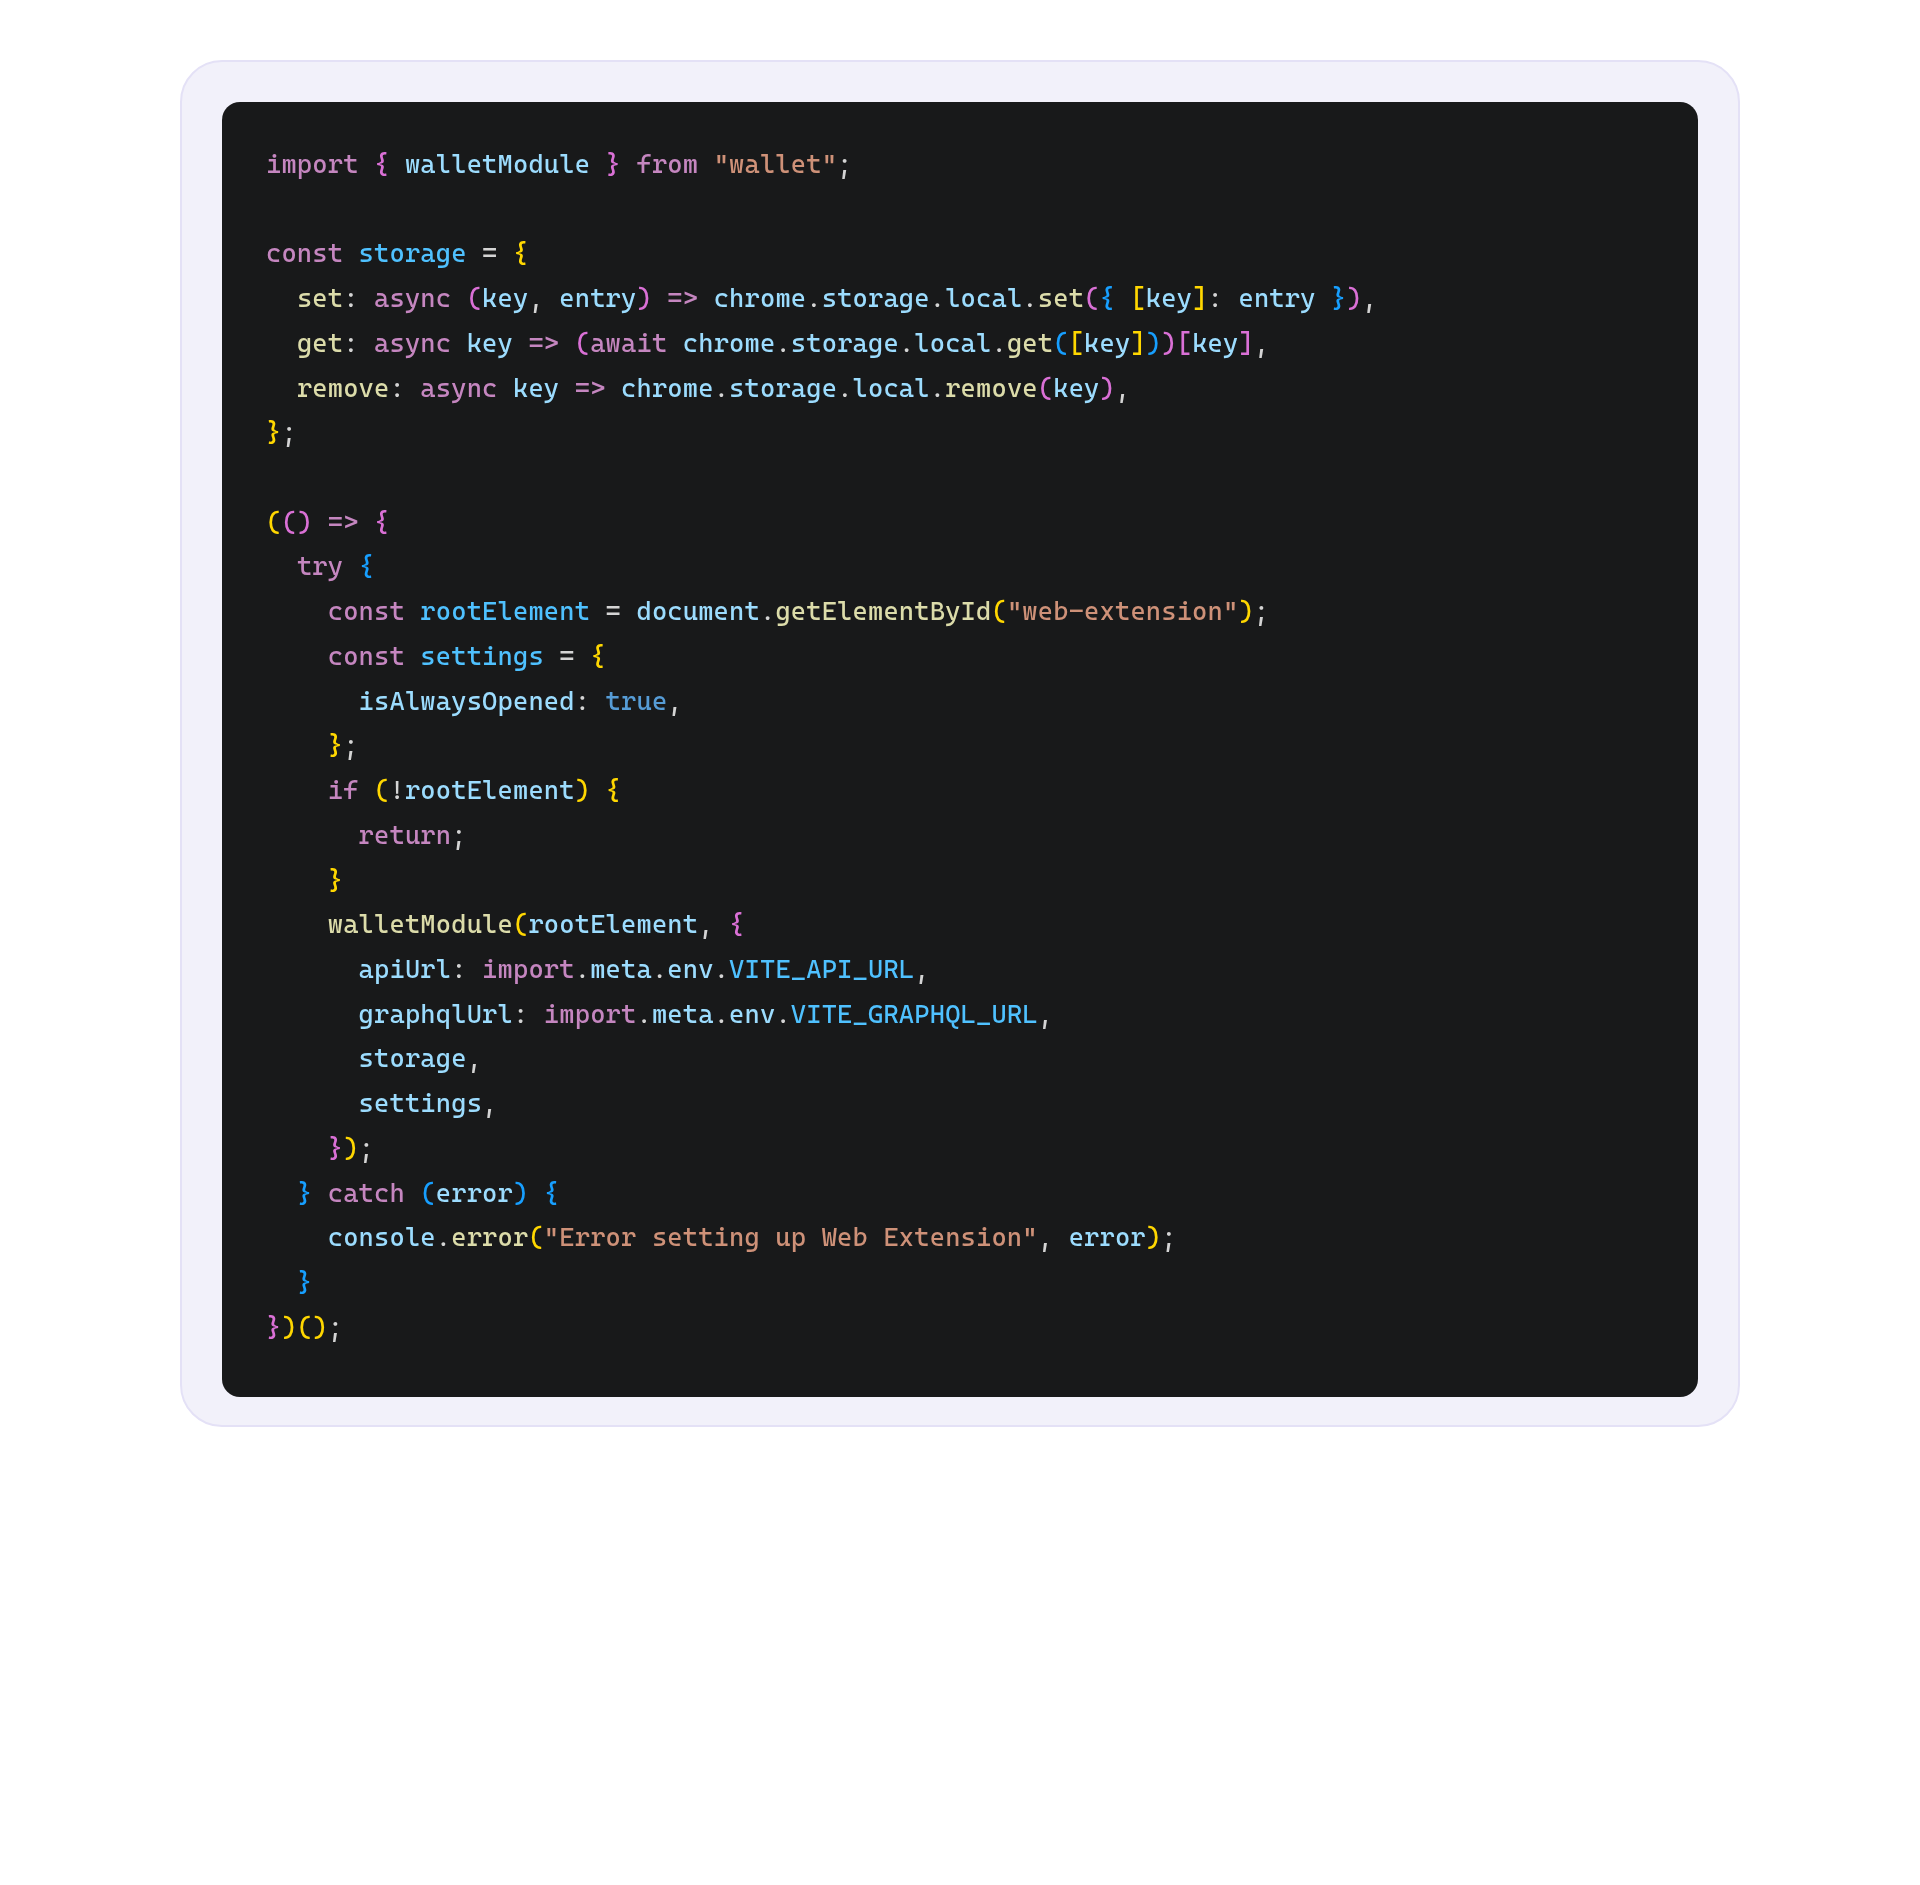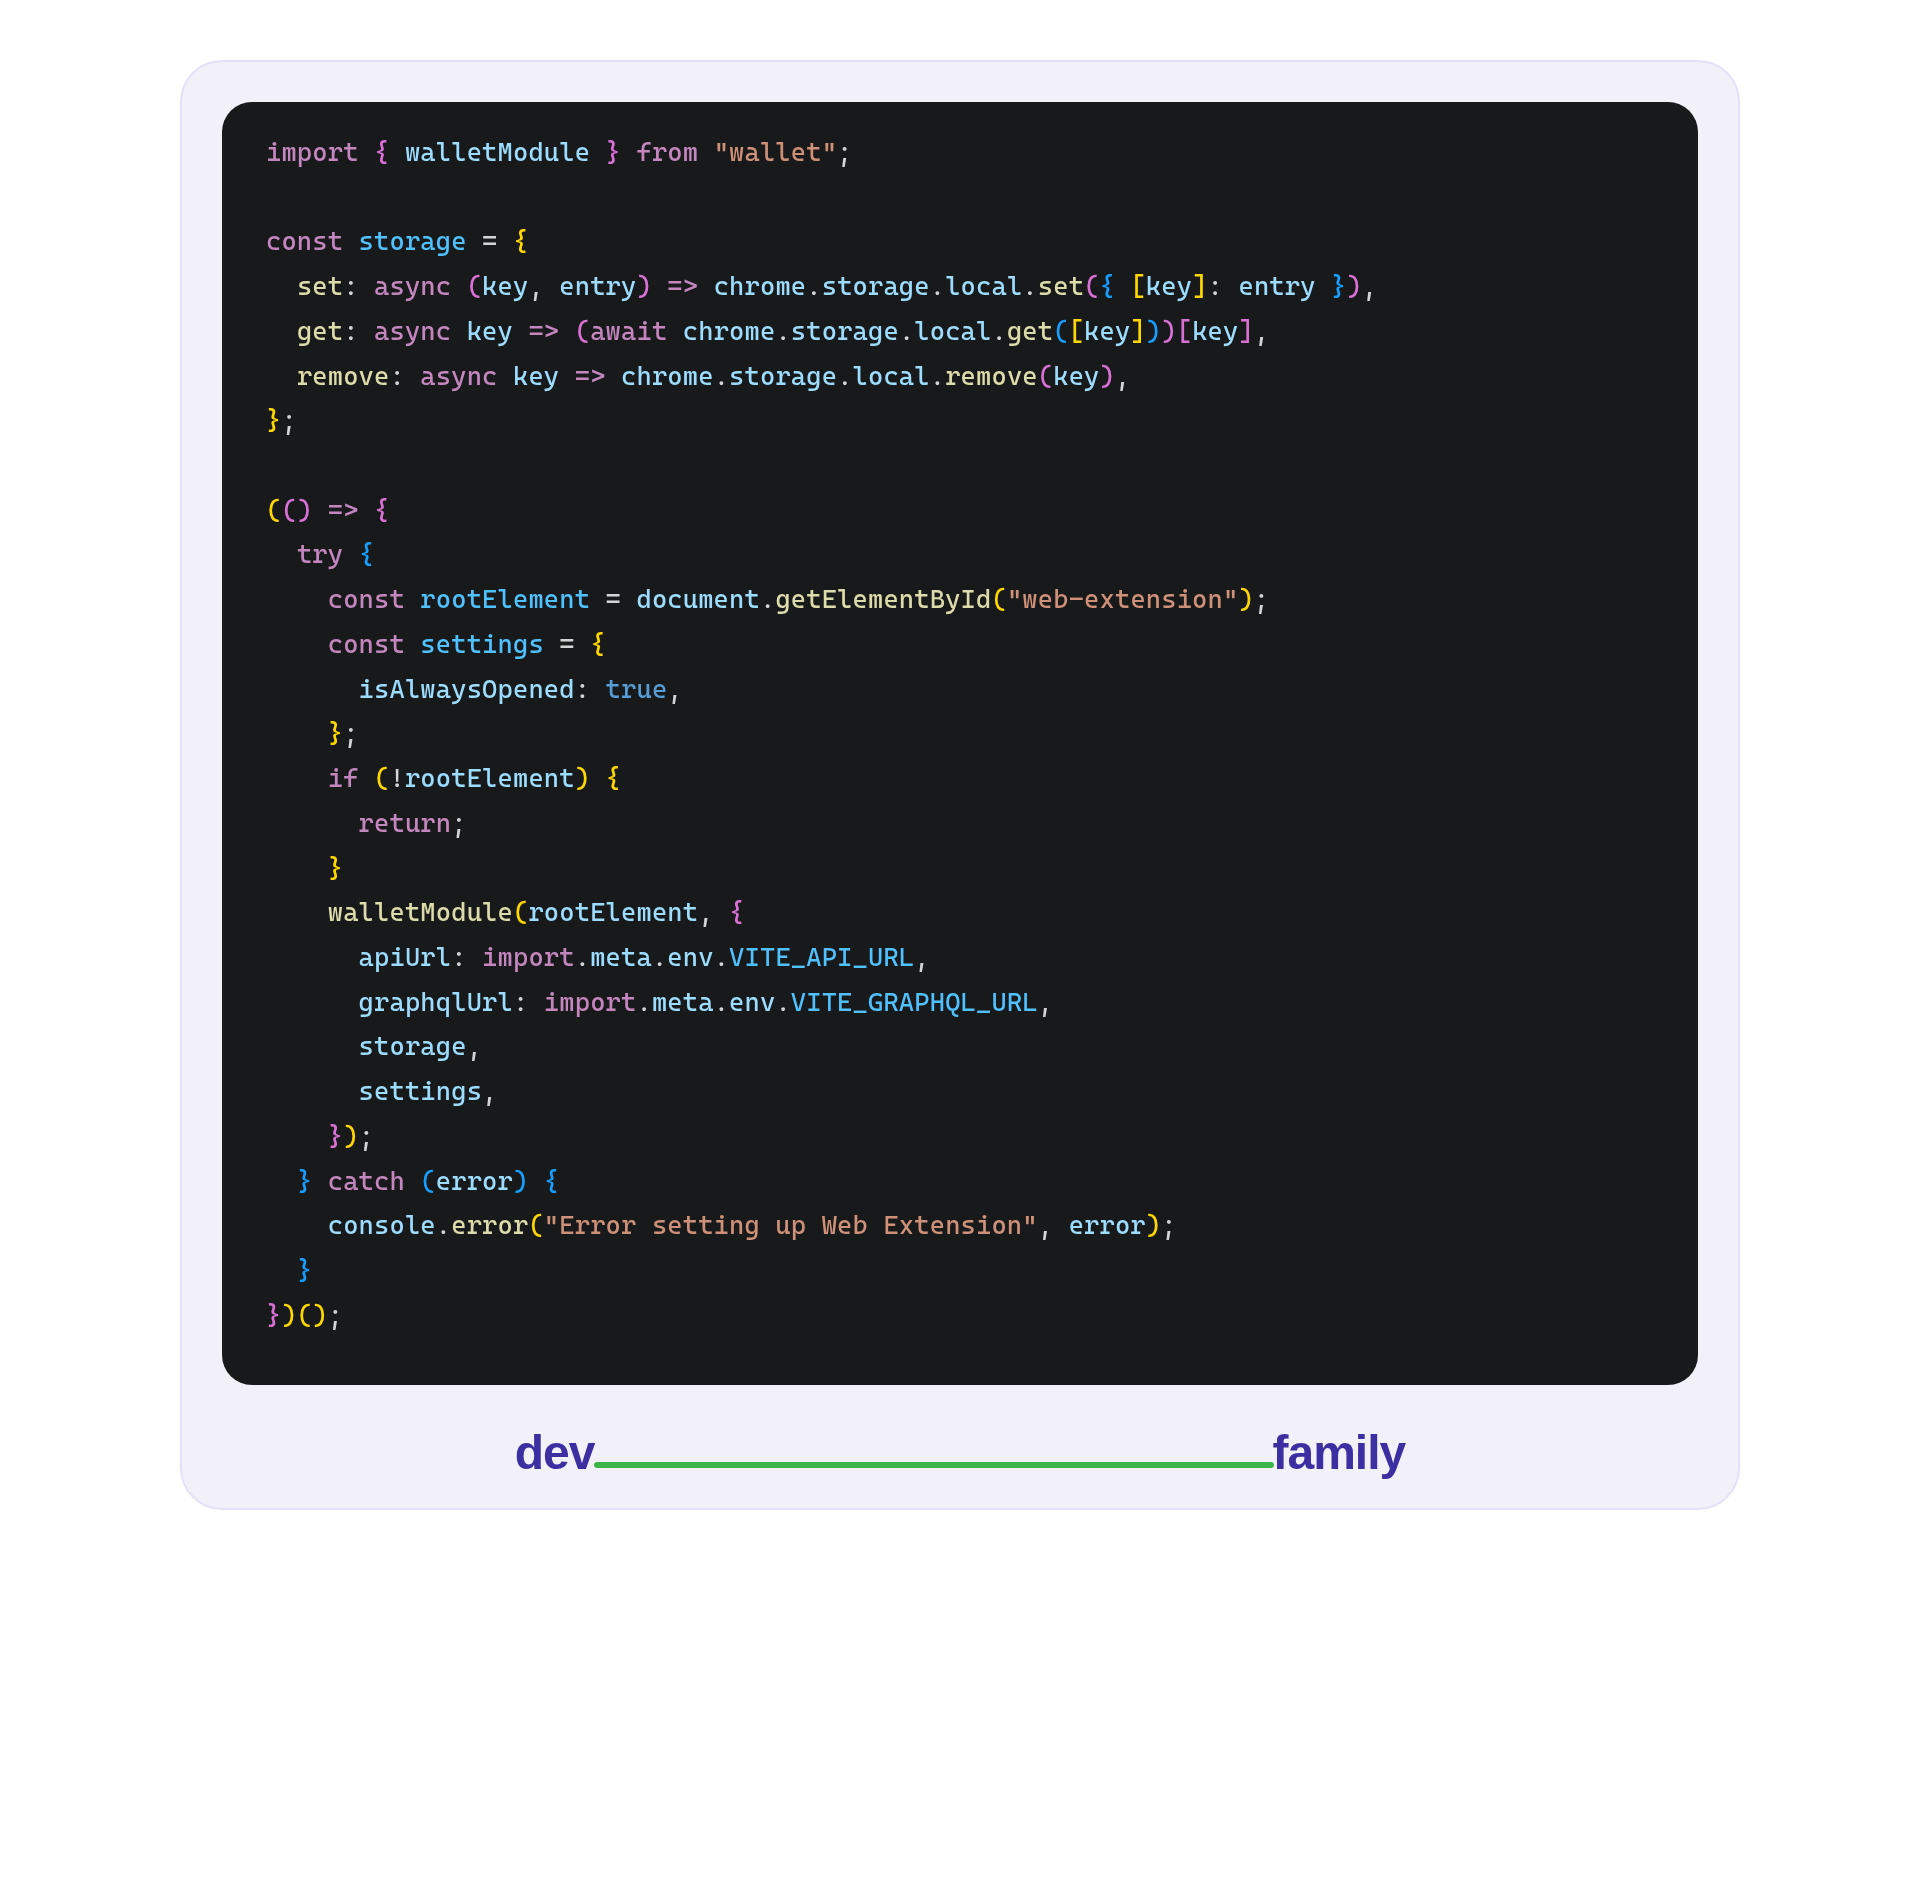--- a/index.html
+++ b/index.html
@@ -22,22 +22,22 @@
   .card {
     width: 1560px;
     background: #f2f1fa;
     border: 2px solid #e4e1f6;
     border-radius: 42px;
     padding: 40px 40px 28px 40px;
     box-sizing: border-box;
   }
   .editor {
     background: #18191a;
-    border-radius: 30px;
-    padding: 28px 44px 48px 44px;
+    border-radius: 18px;
+    padding: 40px 44px 48px 44px;
     font-size: 26px;
     line-height: 1.72;
     color: #e6e6e6;
     white-space: pre;
     font-weight: 500;
     letter-spacing: 0.2px;
     overflow: hidden;
   }
   .logo-row {
     margin-top: 40px;
@@ -118,19 +118,14 @@
 <span><span class="guide">      </span><span class="prop">apiUrl</span><span class="p">: </span><span class="k">import</span><span class="p">.</span><span class="id">meta</span><span class="p">.</span><span class="id">env</span><span class="p">.</span><span class="var">VITE_API_URL</span><span class="p">,</span></span>
 <span><span class="guide">      </span><span class="prop">graphqlUrl</span><span class="p">: </span><span class="k">import</span><span class="p">.</span><span class="id">meta</span><span class="p">.</span><span class="id">env</span><span class="p">.</span><span class="var">VITE_GRAPHQL_URL</span><span class="p">,</span></span>
 <span><span class="guide">      </span><span class="id">storage</span><span class="p">,</span></span>
 <span><span class="guide">      </span><span class="id">settings</span><span class="p">,</span></span>
 <span><span class="guide">    </span><span class="br">}</span><span class="pn">)</span><span class="p">;</span></span>
 <span><span class="guide">  </span><span class="br2">}</span><span class="k"> catch </span><span class="br2">(</span><span class="id">error</span><span class="br2">)</span><span class="br2"> {</span></span>
 <span><span class="guide">    </span><span class="id">console</span><span class="p">.</span><span class="fn">error</span><span class="pn">(</span><span class="s">"Error setting up Web Extension"</span><span class="p">, </span><span class="id">error</span><span class="pn">)</span><span class="p">;</span></span>
 <span><span class="guide">  </span><span class="br2">}</span></span>
 <span><span class="br">}</span><span class="pn">)</span><span class="pn">(</span><span class="pn">)</span><span class="p">;</span></span></div>
 
-    <div class="logo-row">
-      <span class="dev">dev</span>
-      <span class="bar"></span>
-      <span class="family">family</span>
-    </div>
   </div>
 </div>
 
 </body></html>

